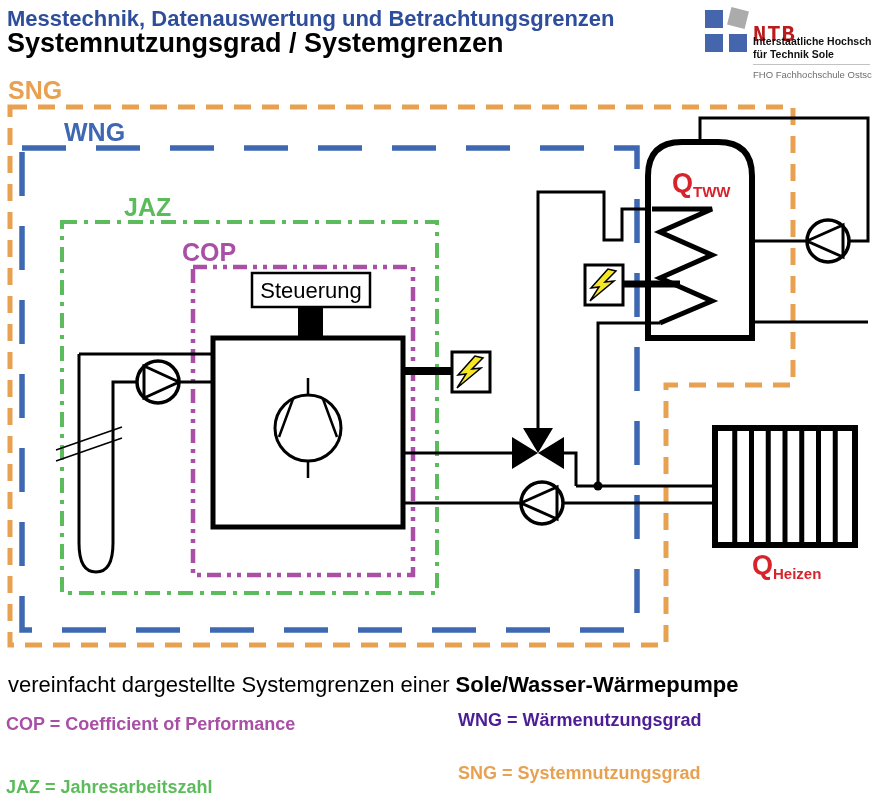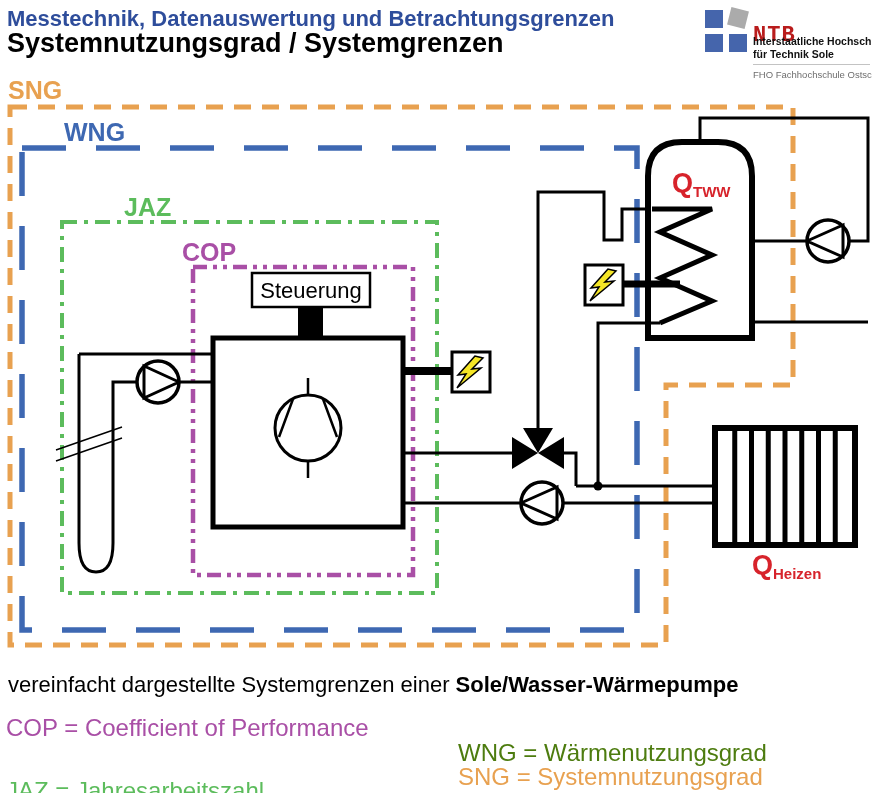--- a/index.html
+++ b/index.html
@@ -19,23 +19,23 @@
   .logo-l3{position:absolute;left:50px;top:61px;font-size:9.5px;color:#6e6e6e;white-space:nowrap;}
   
   svg.diagram{position:absolute;left:0;top:0;}
   .blab{font-size:25px;font-weight:bold;}
   .ctrl-label{font-size:22px;fill:#000;}
   .qmain{font-size:27px;font-weight:bold;fill:#D7232B;}
   .qsub{font-size:15px;font-weight:bold;fill:#D7232B;}
   
   .caption{position:absolute;left:8px;top:672px;font-size:22px;color:#000;white-space:nowrap;}
   .caption b{font-weight:bold;}
-  .leg{position:absolute;font-size:24px;font-weight:normal;white-space:nowrap;}
+  .leg{position:absolute;font-size:18px;font-weight:bold;white-space:nowrap;}
   .leg.cop{left:6px;top:714px;color:#A94FA6;}
-  .leg.wng{left:458px;top:739px;color:#4d7c0f;}
+  .leg.wng{left:458px;top:710px;color:#4c1d95;}
   .leg.jaz{left:6px;top:761px;color:#5CBC5C;margin-top:16px;}
   .leg.sng{left:458px;top:763px;color:#E8A150;}
 </style>
 </head>
 <body>
 
 <div class="page">
 
   <div class="title1">Messtechnik, Datenauswertung und Betrachtungsgrenzen</div>
   <div class="title2">Systemnutzungsgrad / Systemgrenzen</div>

